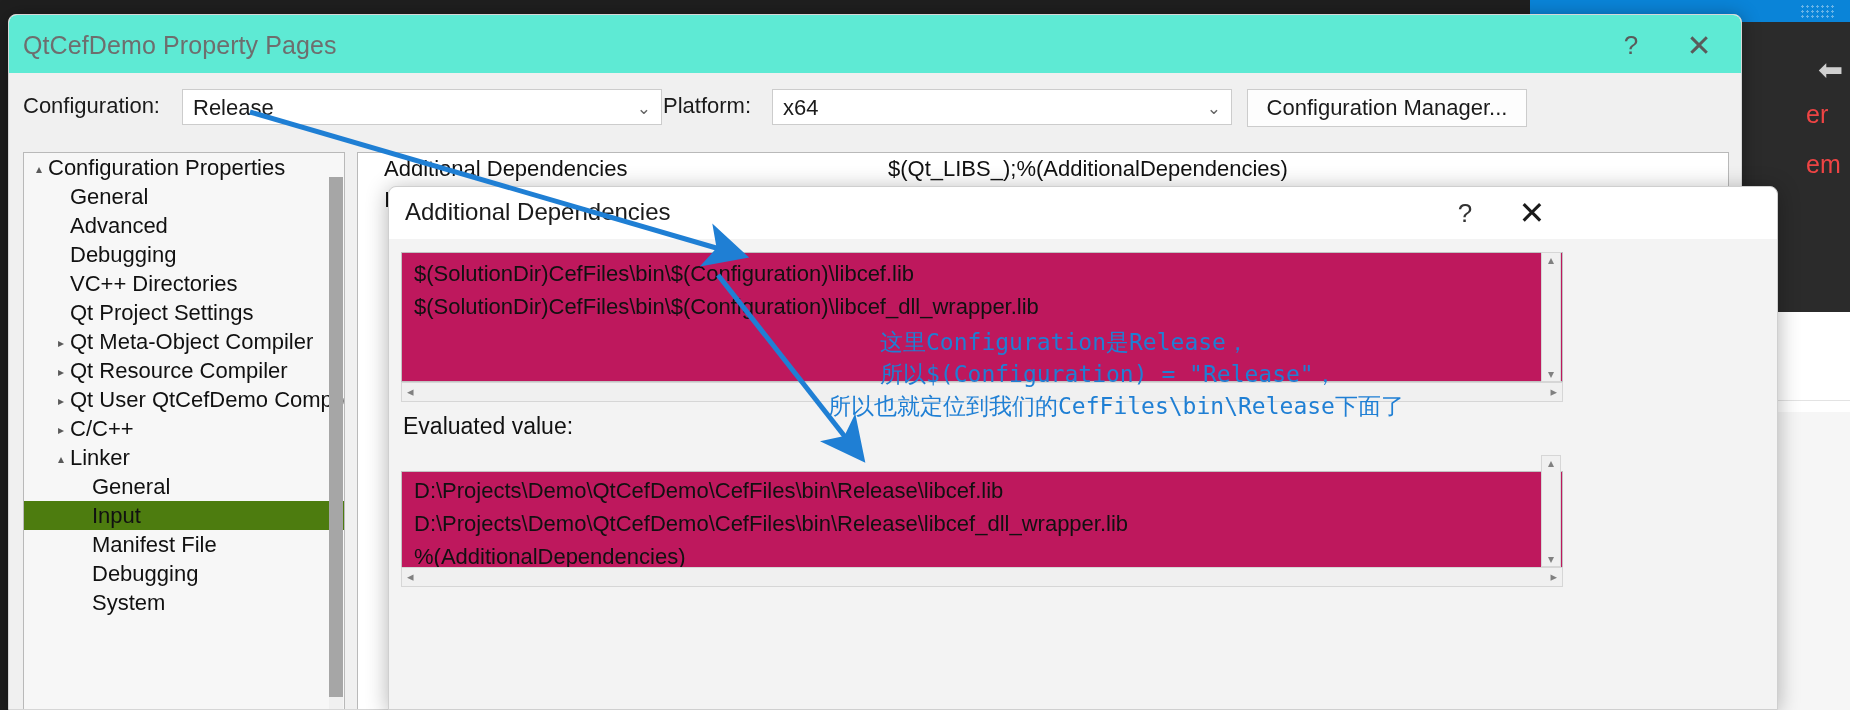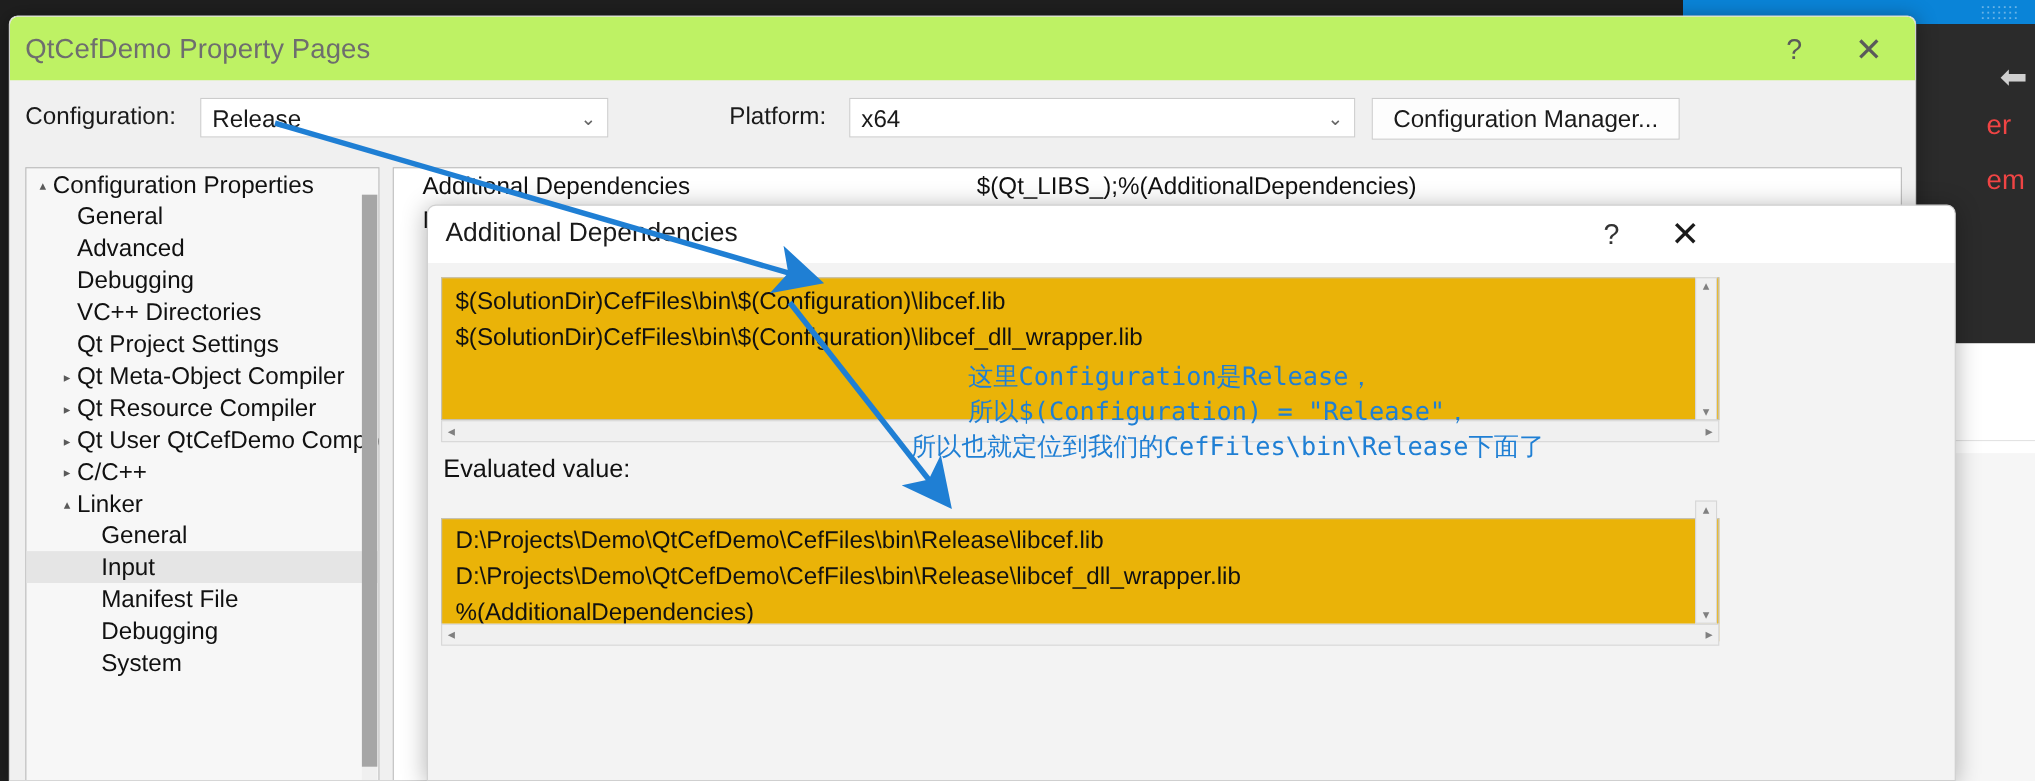--- a/index.html
+++ b/index.html
@@ -53,21 +53,21 @@
   
   #prop-dialog {
     position:absolute; left:8px; top:14px; width:1734px; height:696px;
     background:#f0f0f0;
     border:1px solid #d6d6d6;
     border-radius:8px 8px 0 0;
     box-shadow:0 2px 18px rgba(0,0,0,.35);
     overflow:hidden;
   }
   #prop-titlebar {
-    position:relative; height:58px; background:#bef264;
+    position:relative; height:58px; background:#5eead4;
     border-radius:8px 8px 0 0;
   }
   #prop-title {
     position:absolute; left:14px; top:16px;
     font-size:25px; color:#6e6e6e; letter-spacing:.1px;
   }
   .title-btn {
     position:absolute; top:10px; width:52px; height:40px;
     display:flex; align-items:center; justify-content:center;
     color:#5a5a5a; font-size:28px; cursor:default;
@@ -84,39 +84,39 @@
   .combo {
     position:absolute; background:#fff; border:1px solid #cccccc;
     height:36px;
   }
   .combo .val {
     position:absolute; left:10px; top:5px; font-size:22px; color:#1a1a1a;
   }
   .combo .chev {
     position:absolute; right:10px; top:8px; font-size:17px; color:#666;
   }
-  #combo-configuration { left:173px; top:74px; width:371px; }
+  #combo-configuration { left:173px; top:74px; width:480px; }
   #combo-platform { left:763px; top:74px; width:460px; }
 
   #btn-config-manager {
     position:absolute; left:1238px; top:74px; width:280px; height:38px;
     background:#fdfdfd; border:1px solid #cccccc;
     font-size:22px; color:#1a1a1a; text-align:center; line-height:36px;
   }
 
   
   #tree-panel {
     position:absolute; left:14px; top:137px; width:322px; height:560px;
     background:#f7f7f7; border:1px solid #b9b9b9; overflow:hidden;
   }
   .tree-item {
     position:relative; height:29px; line-height:29px;
     font-size:22px; color:#111; white-space:nowrap;
   }
-  .tree-item.selected { background:#e5e5e5; }
+  .tree-item.selected { background:#4d7c0f; }
   .tree-item .tw {
     display:inline-block; width:18px; text-align:center;
     font-size:12px; color:#5a5a5a; vertical-align:middle;
   }
   #tree-scrollbar {
     position:absolute; right:1px; top:24px; width:14px; height:534px; background:#f0f0f0;
   }
   #tree-scroll-thumb {
     position:absolute; right:1px; top:24px; width:14px; height:520px; background:#a6a6a6;
   }
@@ -143,21 +143,21 @@
   #inner-help-btn {
     position:absolute; left:1053px; top:8px; width:46px; height:36px;
     display:flex; align-items:center; justify-content:center; font-size:26px; color:#333;
   }
   #inner-close-btn {
     position:absolute; left:1120px; top:6px; width:46px; height:40px;
     display:flex; align-items:center; justify-content:center; font-size:32px; font-weight:300; color:#1a1a1a;
   }
 
   .edit-area {
-    position:absolute; background:#eab308; border:1px solid #c2c2c2;
+    position:absolute; background:#be185d; border:1px solid #c2c2c2;
     overflow:hidden;
   }
   #edit-top { left:12px; top:65px; width:1162px; height:130px; }
   #edit-bottom { left:12px; top:284px; width:1162px; height:112px; }
   .edit-line {
     position:absolute; left:12px; font-size:22px; color:#111; white-space:nowrap;
   }
 
   .hscroll {
     position:absolute; background:#f0f0f0; border:1px solid #d6d6d6;

